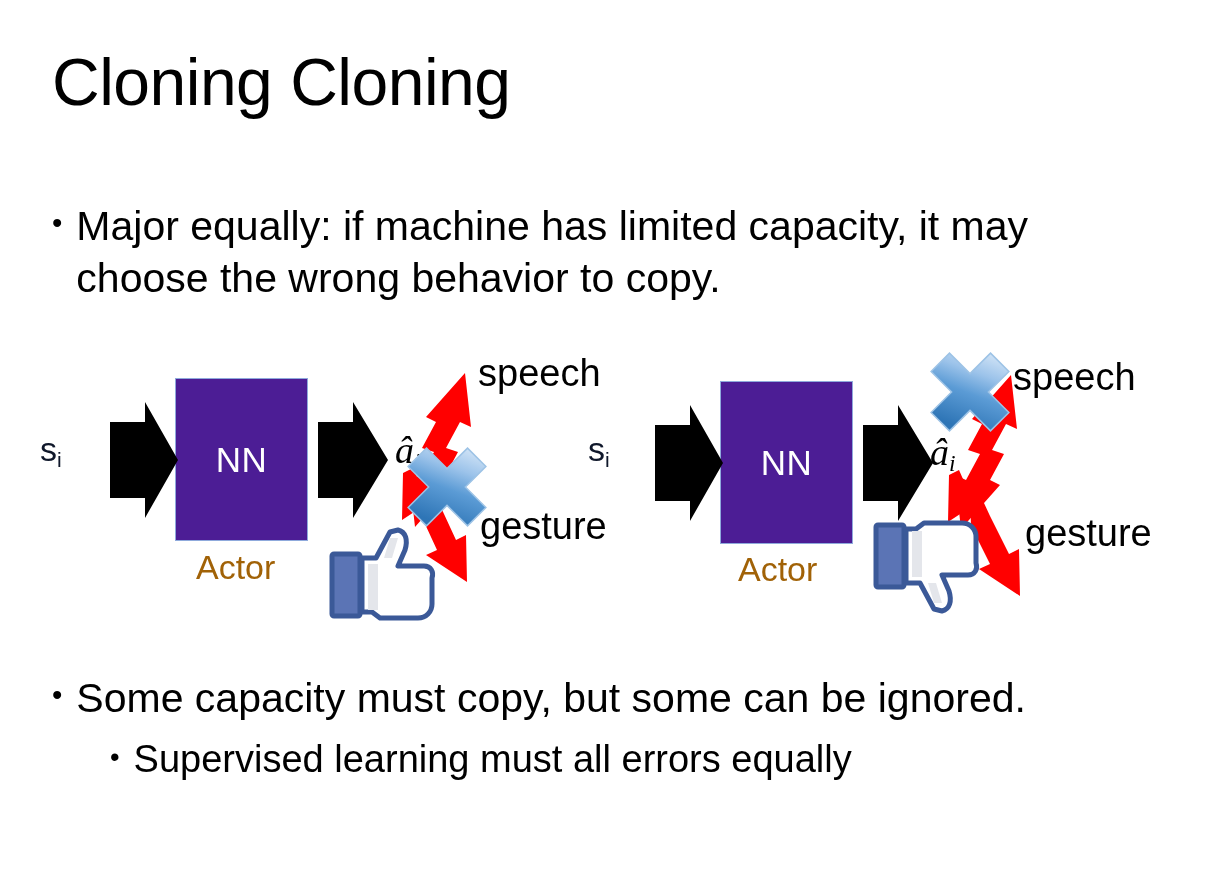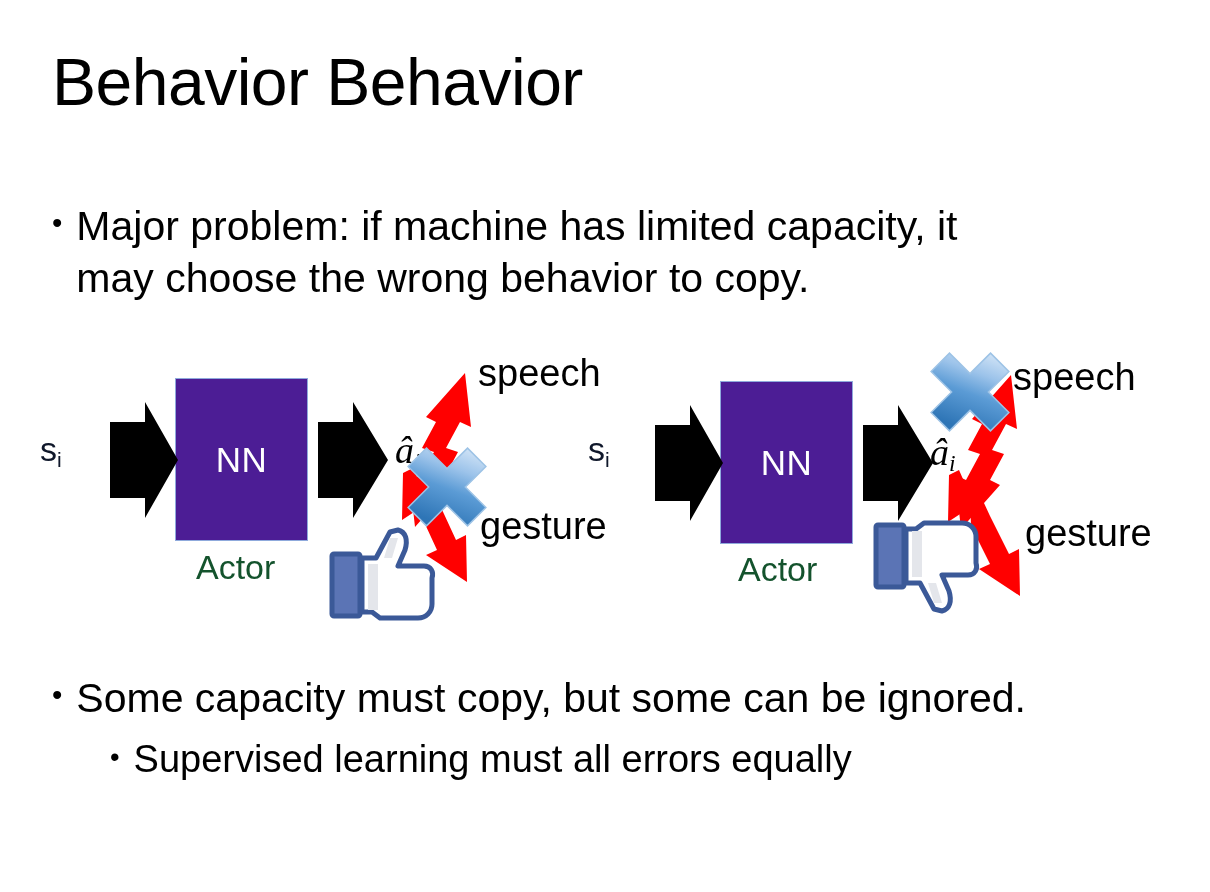--- a/index.html
+++ b/index.html
@@ -100,21 +100,21 @@
     font-family: "Liberation Sans", sans-serif;
     font-size: 35px;
     font-weight: 400;
     letter-spacing: 0.5px;
   }
 
   .actor-label {
     position: absolute;
     font-family: "Liberation Sans", sans-serif;
     font-size: 34px;
-    color: #14532d;
+    color: #a16207;
     white-space: nowrap;
   }
 
   .state-label {
     position: absolute;
     font-family: "Liberation Sans", sans-serif;
     font-size: 34px;
     color: #0f172a;
     white-space: nowrap;
   }
@@ -156,26 +156,26 @@
     height: 100%;
     overflow: visible;
     pointer-events: none;
   }
 </style>
 </head>
 <body>
 
 <div id="slide">
 
-  <div class="slide-title">Behavior Behavior</div>
+  <div class="slide-title">Cloning Cloning</div>
 
   <div class="bullet-block" id="bullet-top">
     <div class="bullet-row">
       <span class="bullet-dot">•</span>
-      <span class="bullet-text">Major problem: if machine has limited capacity, it may choose the wrong behavior to copy.</span>
+      <span class="bullet-text">Major equally: if machine has limited capacity, it may choose the wrong behavior to copy.</span>
     </div>
   </div>
 
   <div class="diagram" id="diagram-left">
 
     <div class="state-label" style="left:30px; top:100px;">
       <span>s</span><sub>i</sub>
     </div>
 
     <div class="nn-box" style="left:165px; top:48px; width:133px; height:163px;">

